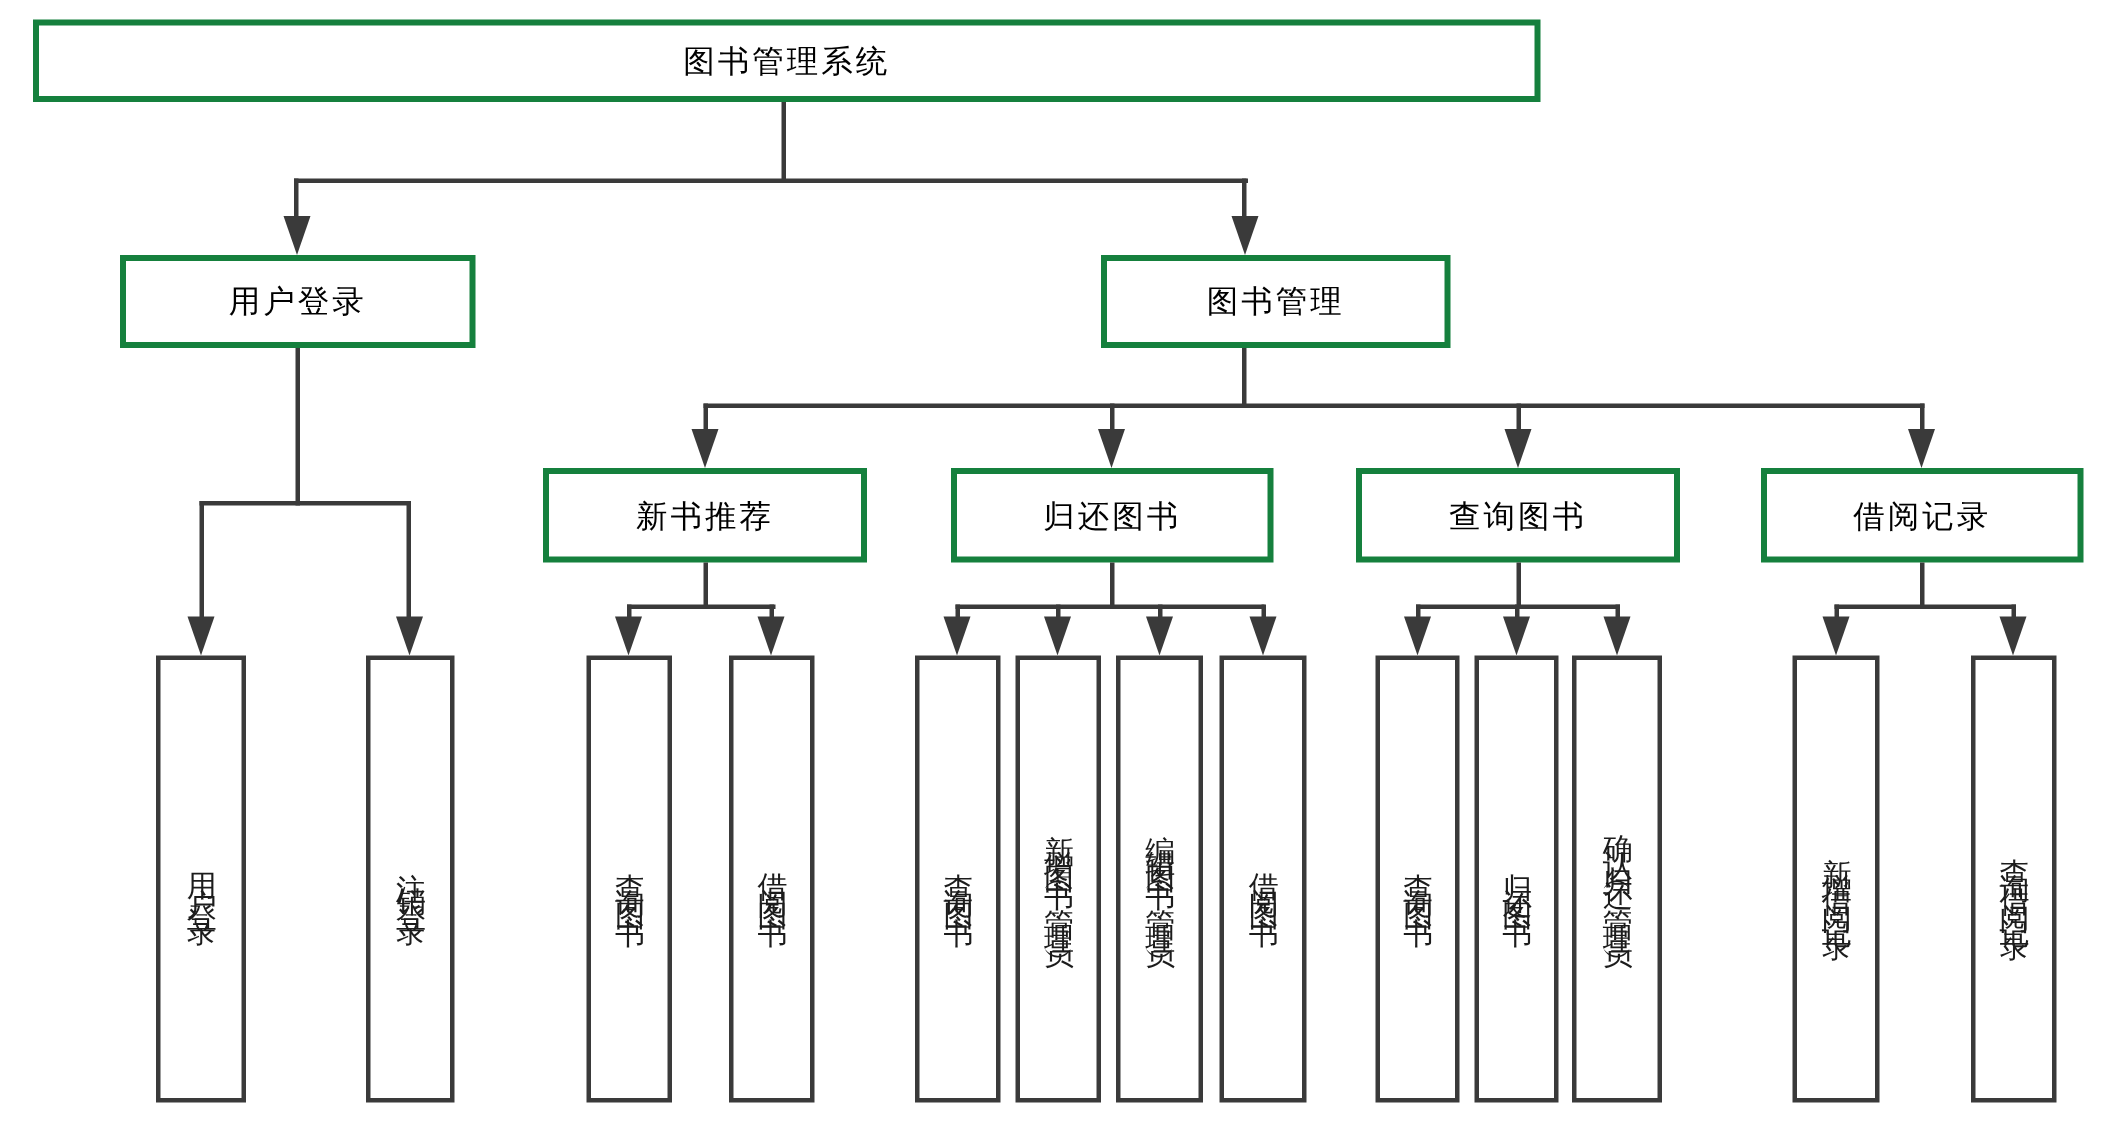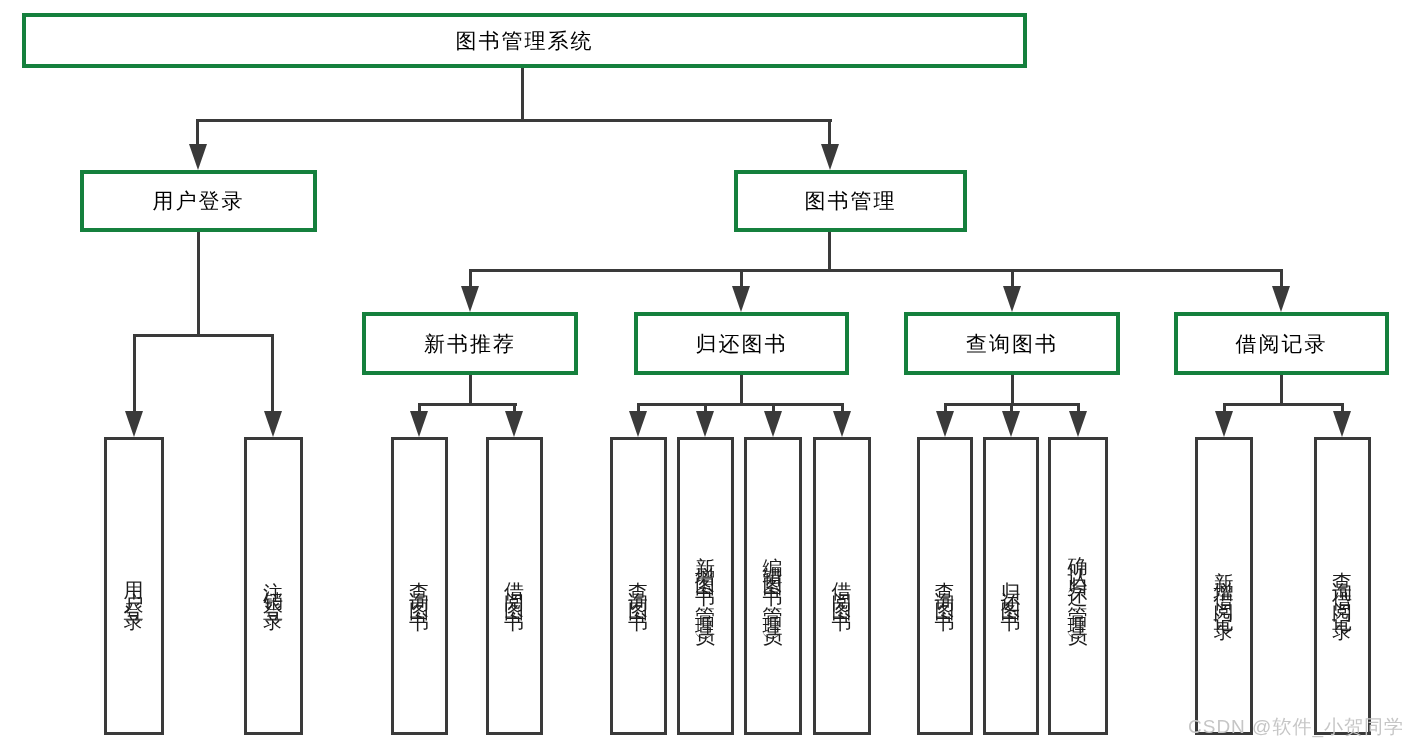--- a/index.html
+++ b/index.html
@@ -189,15 +189,14 @@
     <span class="vtext">确认归还（管理员）</span>
   </div>
 
   <div class="vbox" style="left:1195px; width:58px;">
     <span class="vtext">新增借阅记录</span>
   </div>
   <div class="vbox" style="left:1314px; width:57px;">
     <span class="vtext">查询借阅记录</span>
   </div>
 
-  <div class="watermark">CSDN @软件_小贺同学</div>
 
 </div>
 
 </body></html>

